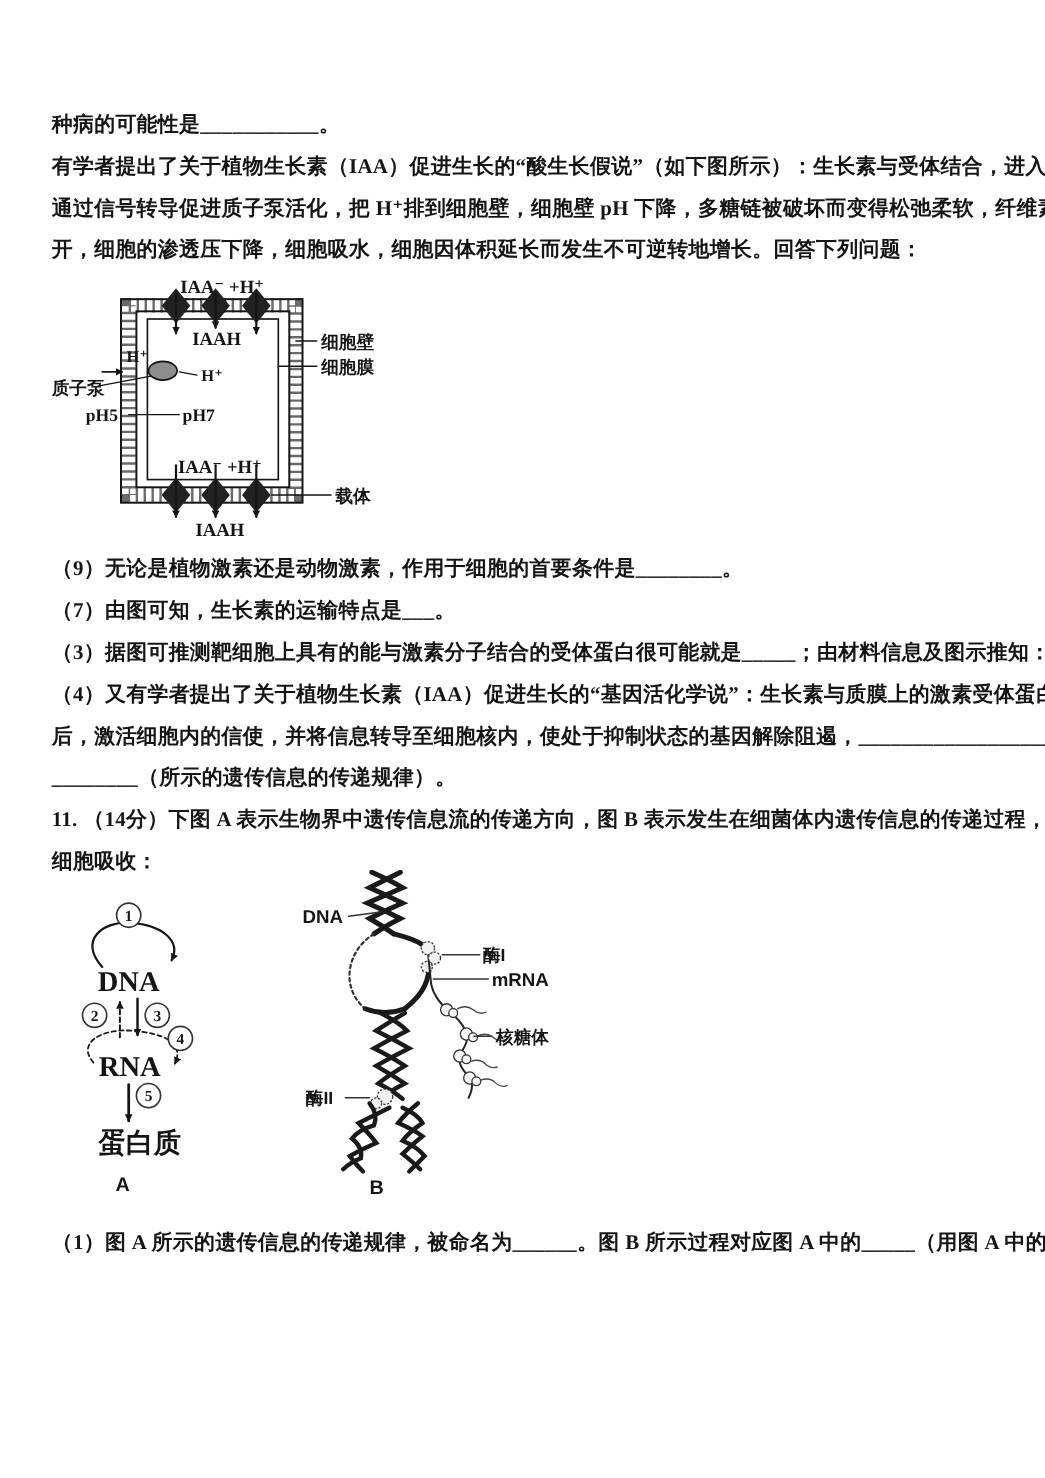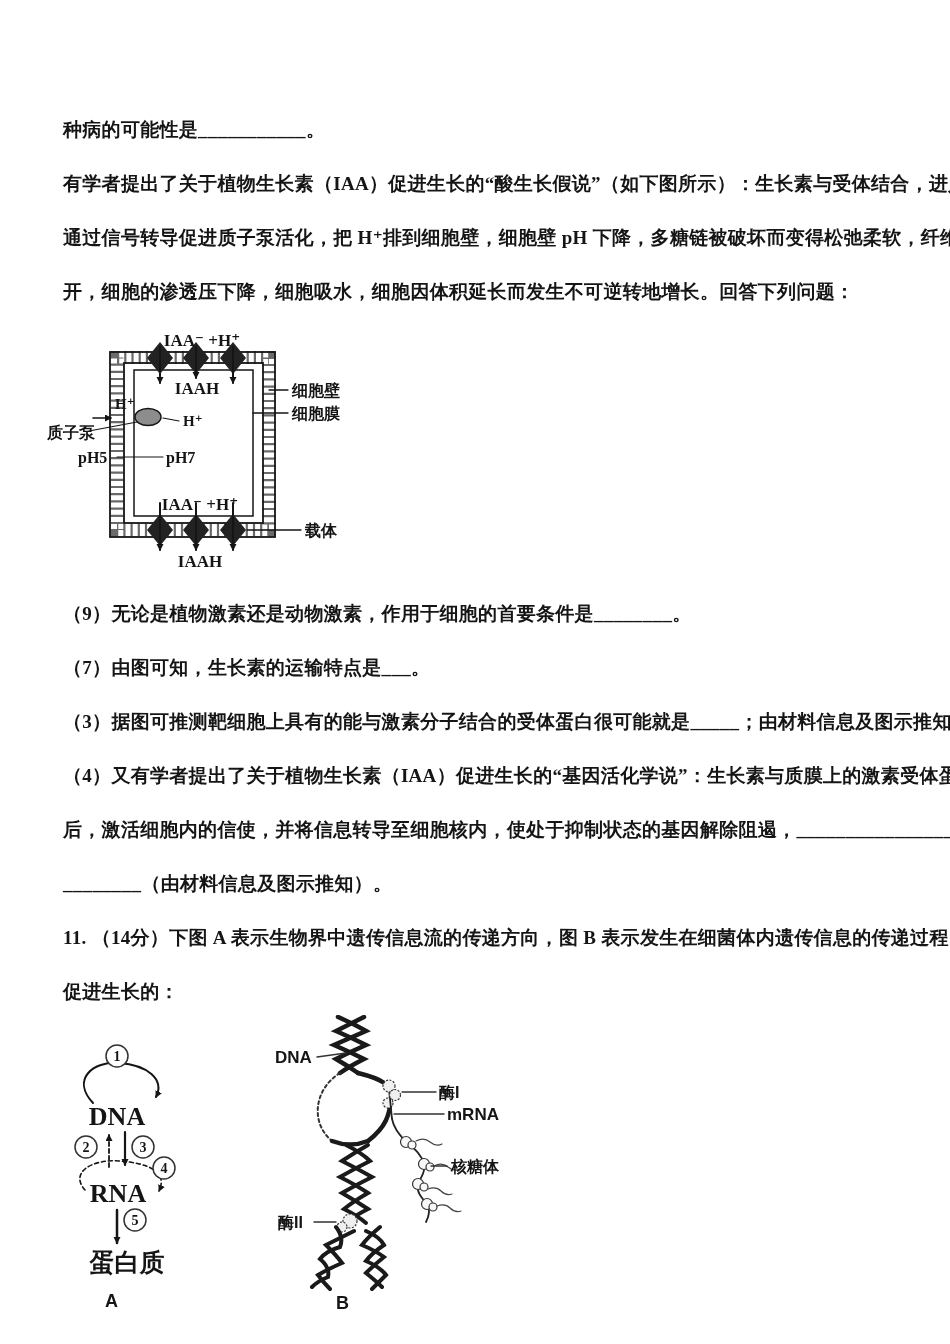--- a/index.html
+++ b/index.html
@@ -3,21 +3,21 @@
 <meta charset="utf-8">
 <style>
   html,body{margin:0;padding:0;background:#ffffff;}
   body{width:950px;height:1344px;overflow:hidden;}
   .page{
     box-sizing:border-box;width:950px;height:1344px;
     padding:95px 38px 0 47px;
     font-family:"Liberation Serif","DejaVu Serif",serif;
     font-weight:700;color:#151515;font-size:19px;
   }
-  .line{margin:16px;line-height:38px;white-space:nowrap;letter-spacing:0.3px;}
+  .line{margin:0;line-height:38px;white-space:nowrap;letter-spacing:0.3px;}
   .fig-cell{position:relative;height:252px;}
   .fig-cell svg{position:absolute;left:0;top:6px;}
   .figs{position:relative;height:308px;}
   .figA{position:absolute;left:18px;top:8px;}
   .figB{position:absolute;left:223px;top:-12px;}
   svg text{fill:#151515;font-family:"Liberation Serif","DejaVu Serif",serif;font-weight:700;}
   svg text.sans{font-family:"Liberation Sans","DejaVu Sans",sans-serif;}
   svg line,svg path{stroke-linecap:round;}
 </style>
 </head>
@@ -81,24 +81,24 @@
       <text x="245" y="86" font-size="16">细胞膜</text>
       <text x="258" y="203" font-size="16">载体</text>
     </svg>
   </div>
 
   <p class="line">（9）无论是植物激素还是动物激素，作用于细胞的首要条件是________。</p>
   <p class="line">（7）由图可知，生长素的运输特点是___。</p>
   <p class="line">（3）据图可推测靶细胞上具有的能与激素分子结合的受体蛋白很可能就是_____；由材料信息及图示推知：细胞吸收</p>
   <p class="line">（4）又有学者提出了关于植物生长素（IAA）促进生长的“基因活化学说”：生长素与质膜上的激素受体蛋白结合</p>
   <p class="line">后，激活细胞内的信使，并将信息转导至细胞核内，使处于抑制状态的基因解除阻遏，___________________________</p>
-  <p class="line">________（由材料信息及图示推知）。</p>
+  <p class="line">________（所示的遗传信息的传递规律）。</p>
 
   <p class="line">11. （14分）下图 A 表示生物界中遗传信息流的传递方向，图 B 表示发生在细菌体内遗传信息的传递过程，请据图</p>
-  <p class="line">促进生长的：</p>
+  <p class="line">细胞吸收：</p>
 
   <div class="figs">
 
     <svg class="figA" width="215" height="280" viewBox="0 0 215 280">
       <path d="M 28,68 C 6,44 28,26 54,28 C 82,30 100,44 91,62" fill="none" stroke="#151515" stroke-width="2" marker-end="url(#ah)"></path>
       <circle cx="52" cy="21" r="11" fill="#ffffff" stroke="#333" stroke-width="1.5"></circle>
       <text x="52" y="26" text-anchor="middle" font-size="14">1</text>
       <text x="52" y="90" text-anchor="middle" font-size="26">DNA</text>
       <line x1="60" y1="97" x2="60" y2="130" stroke="#151515" stroke-width="2.2" marker-end="url(#ah)"></line>
       <circle cx="78" cy="112" r="11" fill="#ffffff" stroke="#333" stroke-width="1.5"></circle>

